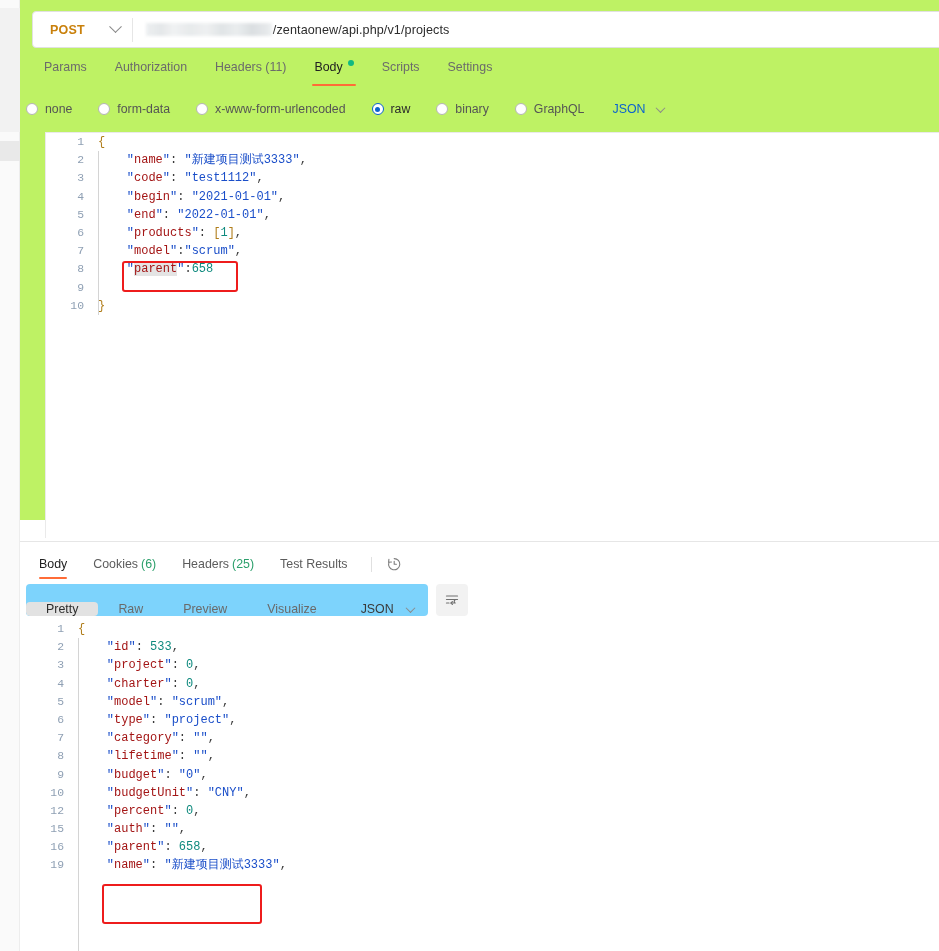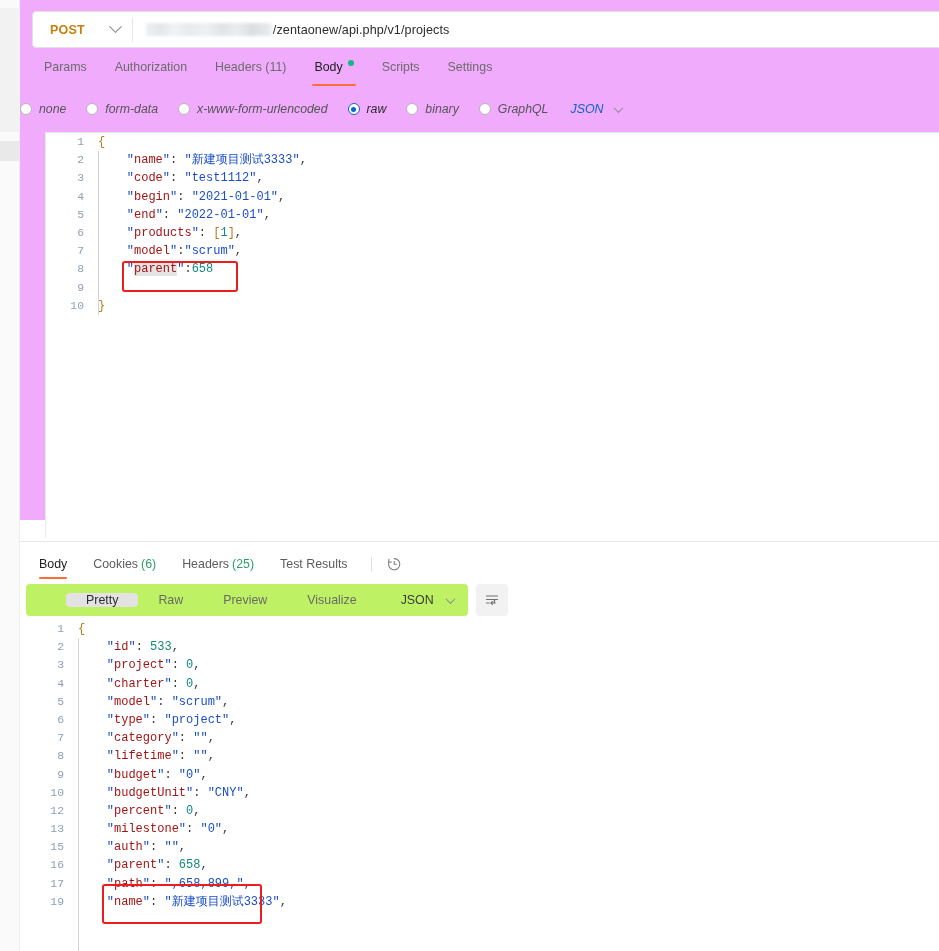--- a/index.html
+++ b/index.html
@@ -39,21 +39,21 @@
     width: 20px; height: 20px;
     background: #e9e9e9;
   }
 
   
   .request-pane {
     position: absolute;
     left: 20px; top: 0;
     width: 919px;
     height: 520px;
-    background: #f0abfc;
+    background: #bef264;
   }
 
   
   .url-bar {
     position: absolute;
     left: 12px; top: 11px;
     width: 920px;
     height: 37px;
     border: 1px solid #e1e1e1;
     border-radius: 4px;
@@ -147,26 +147,25 @@
   .green-dot {
     width: 6px; height: 6px;
     border-radius: 50%;
     background: #10b981;
     display: inline-block;
   }
 
   
   .body-types {
     position: absolute;
-    left: 0; top: 98px;
-    display: flex;
-    align-items: center;
-    gap: 0;
+    left: 6px; top: 98px;
+    display: flex;
+    align-items: center;
+    gap: 6px;
     height: 22px;
-    font-style: italic;
   }
   .radio-item {
     display: flex;
     align-items: center;
     gap: 7px;
     margin-right: 20px;
     cursor: pointer;
     white-space: nowrap;
   }
   .radio-circle {
@@ -326,26 +325,25 @@
   
   .view-bar {
     position: absolute;
     left: 26px; top: 584px;
     display: flex;
     align-items: center;
     gap: 8px;
   }
   .seg-group {
     display: flex;
-    background: #bef264;
+    background: #7dd3fc;
     border-radius: 4px;
     overflow: hidden;
     height: 32px;
-    align-items: center;
-    padding-left: 40px;
+    align-items: flex-end;
   }
   .seg {
     display: flex;
     align-items: center;
     padding: 0 20px;
     font-size: 12.4px;
     color: #6a6a6a;
     cursor: pointer;
     white-space: nowrap;
   }
@@ -533,24 +531,22 @@
         <div class="code-line"><span class="ln">2</span><span class="code-body"><span class="tk-punc">    </span><span class="tk-quote">"</span><span class="tk-key">id</span><span class="tk-quote">"</span><span class="tk-punc">: </span><span class="tk-num">533</span><span class="tk-punc">,</span></span></div>
         <div class="code-line"><span class="ln">3</span><span class="code-body"><span class="tk-punc">    </span><span class="tk-quote">"</span><span class="tk-key">project</span><span class="tk-quote">"</span><span class="tk-punc">: </span><span class="tk-num">0</span><span class="tk-punc">,</span></span></div>
         <div class="code-line"><span class="ln">4</span><span class="code-body"><span class="tk-punc">    </span><span class="tk-quote">"</span><span class="tk-key">charter</span><span class="tk-quote">"</span><span class="tk-punc">: </span><span class="tk-num">0</span><span class="tk-punc">,</span></span></div>
         <div class="code-line"><span class="ln">5</span><span class="code-body"><span class="tk-punc">    </span><span class="tk-quote">"</span><span class="tk-key">model</span><span class="tk-quote">"</span><span class="tk-punc">: </span><span class="tk-str">"scrum"</span><span class="tk-punc">,</span></span></div>
         <div class="code-line"><span class="ln">6</span><span class="code-body"><span class="tk-punc">    </span><span class="tk-quote">"</span><span class="tk-key">type</span><span class="tk-quote">"</span><span class="tk-punc">: </span><span class="tk-str">"project"</span><span class="tk-punc">,</span></span></div>
         <div class="code-line"><span class="ln">7</span><span class="code-body"><span class="tk-punc">    </span><span class="tk-quote">"</span><span class="tk-key">category</span><span class="tk-quote">"</span><span class="tk-punc">: </span><span class="tk-str">""</span><span class="tk-punc">,</span></span></div>
         <div class="code-line"><span class="ln">8</span><span class="code-body"><span class="tk-punc">    </span><span class="tk-quote">"</span><span class="tk-key">lifetime</span><span class="tk-quote">"</span><span class="tk-punc">: </span><span class="tk-str">""</span><span class="tk-punc">,</span></span></div>
         <div class="code-line"><span class="ln">9</span><span class="code-body"><span class="tk-punc">    </span><span class="tk-quote">"</span><span class="tk-key">budget</span><span class="tk-quote">"</span><span class="tk-punc">: </span><span class="tk-str">"0"</span><span class="tk-punc">,</span></span></div>
         <div class="code-line"><span class="ln">10</span><span class="code-body"><span class="tk-punc">    </span><span class="tk-quote">"</span><span class="tk-key">budgetUnit</span><span class="tk-quote">"</span><span class="tk-punc">: </span><span class="tk-str">"CNY"</span><span class="tk-punc">,</span></span></div>
         <div class="code-line"><span class="ln">12</span><span class="code-body"><span class="tk-punc">    </span><span class="tk-quote">"</span><span class="tk-key">percent</span><span class="tk-quote">"</span><span class="tk-punc">: </span><span class="tk-num">0</span><span class="tk-punc">,</span></span></div>
-        <div class="code-line"><span class="ln">13</span><span class="code-body"><span class="tk-punc">    </span><span class="tk-quote">"</span><span class="tk-key">milestone</span><span class="tk-quote">"</span><span class="tk-punc">: </span><span class="tk-str">"0"</span><span class="tk-punc">,</span></span></div>
         <div class="code-line"><span class="ln">15</span><span class="code-body"><span class="tk-punc">    </span><span class="tk-quote">"</span><span class="tk-key">auth</span><span class="tk-quote">"</span><span class="tk-punc">: </span><span class="tk-str">""</span><span class="tk-punc">,</span></span></div>
         <div class="code-line"><span class="ln">16</span><span class="code-body"><span class="tk-punc">    </span><span class="tk-quote">"</span><span class="tk-key">parent</span><span class="tk-quote">"</span><span class="tk-punc">: </span><span class="tk-num">658</span><span class="tk-punc">,</span></span></div>
-        <div class="code-line"><span class="ln">17</span><span class="code-body"><span class="tk-punc">    </span><span class="tk-quote">"</span><span class="tk-key">path</span><span class="tk-quote">"</span><span class="tk-punc">: </span><span class="tk-str">",658,899,"</span><span class="tk-punc">,</span></span></div>
         <div class="code-line"><span class="ln">19</span><span class="code-body"><span class="tk-punc">    </span><span class="tk-quote">"</span><span class="tk-key">name</span><span class="tk-quote">"</span><span class="tk-punc">: </span><span class="tk-str">"新建项目测试3333"</span><span class="tk-punc">,</span></span></div>
       </div>
     <div class="indent-guide" style="left:52px; top:18px; height:314px;"></div>
 
     <div class="annot" style="left:76px; top:264px; width:160px; height:40px;"></div>
   </div>
 
 </div>
 
 </body></html>

